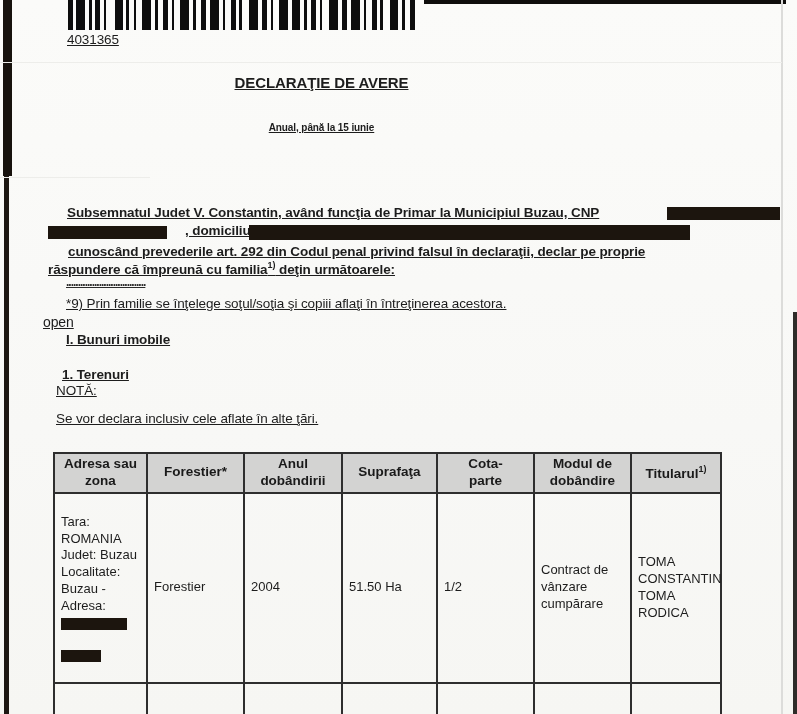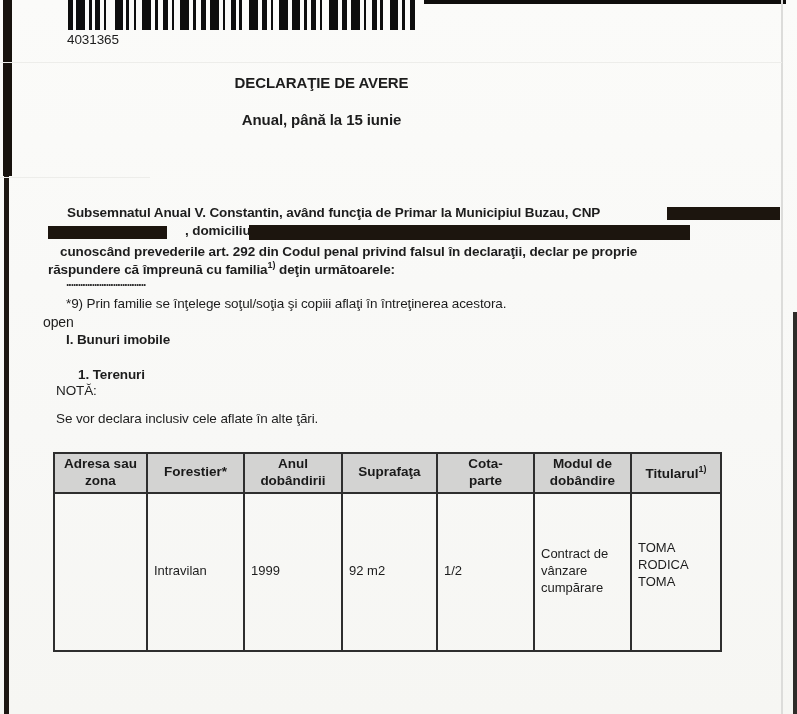--- a/index.html
+++ b/index.html
@@ -2,21 +2,21 @@
 <html><head>
 <meta charset="utf-8">
 <style>
   html,body{margin:0;padding:0;}
   body{
     width:797px;height:714px;overflow:hidden;position:relative;
     background:linear-gradient(180deg,#fbfbf9 0%,#f8f8f6 60%,#f6f6f3 100%);
     font-family:"Liberation Sans","DejaVu Sans",sans-serif;
     color:#1d1d1d;
   }
-  .abs{position:absolute;}
+  .abs{position:absolute;text-decoration:underline;}
   .bar{background:#1c150e;}
   .txt{font-size:13.5px;letter-spacing:-0.1px;line-height:1.2;white-space:nowrap;}
   .b{font-weight:bold;}
   .center{left:0;width:643px;text-align:center;}
   
   .edge-left-top{left:3px;top:0;width:9px;height:176px;background:#17120d;}
   .edge-left{left:4px;top:176px;width:5px;height:538px;background:#1d1712;}
   .edge-top-right{left:424px;top:0;width:362px;height:4px;background:#0f0e0c;}
   .edge-faint-v{left:781px;top:0;width:2px;height:714px;background:#dcdcda;}
   .edge-right-dark{left:793px;top:312px;width:4px;height:402px;background:#2e2c29;}
@@ -98,36 +98,36 @@
       <rect class="bcbar" x="304" y="0" width="5" height="30"></rect>
     <rect class="bcbar" x="312" y="0" width="3" height="30"></rect>
       <rect class="bcbar" x="322" y="0" width="8" height="30"></rect>
     <rect class="bcbar" x="334" y="0" width="3" height="30"></rect>
       <rect class="bcbar" x="342" y="0" width="5" height="30"></rect>
   </svg>
 </div>
 <div class="abs txt" style="left:67px;top:32px">4031365</div>
 
 <div class="abs center txt b" style="top:74px;font-size:15px">DECLARAŢIE DE AVERE</div>
-<div class="abs center txt b" style="top:111px;font-size:15px">Anual, până la 15 iunie</div>
+<div class="abs center txt b" style="top:122px;font-size:10px">Anual, până la 15 iunie</div>
 
-<div class="abs txt b" style="left:67px;top:205px">Subsemnatul Anual V. Constantin, având funcţia de Primar la Municipiul Buzau, CNP</div>
+<div class="abs txt b" style="left:67px;top:205px">Subsemnatul Judet V. Constantin, având funcţia de Primar la Municipiul Buzau, CNP</div>
 <div class="abs bar redact-cnp"></div>
 <div class="abs bar redact-id"></div>
 <div class="abs txt b" style="left:185px;top:223px">, domiciliul</div>
 <div class="abs bar redact-addr"></div>
-<div class="abs txt b" style="left:60px;top:244px">cunoscând prevederile art. 292 din Codul penal privind falsul în declaraţii, declar pe proprie</div>
+<div class="abs txt b" style="left:68px;top:244px">cunoscând prevederile art. 292 din Codul penal privind falsul în declaraţii, declar pe proprie</div>
 <div class="abs txt b" style="left:48px;top:260px"><span>răspundere că împreună cu familia</span><sup>1)</sup><span> deţin următoarele:</span></div>
 
 <div class="abs dots">..................................</div>
 <div class="abs txt" style="left:66px;top:296px">*9) Prin familie se înţelege soţul/soţia şi copiii aflaţi în întreţinerea acestora.</div>
 <div class="abs txt" style="left:43px;top:314px;font-size:14px">open</div>
 
 <div class="abs txt b" style="left:66px;top:332px">I. Bunuri imobile</div>
-<div class="abs txt b" style="left:78px;top:367px">1. Terenuri</div>
+<div class="abs txt b" style="left:62px;top:367px">1. Terenuri</div>
 <div class="abs txt" style="left:56px;top:383px">NOTĂ:</div>
 <div class="abs txt" style="left:56px;top:411px">Se vor declara inclusiv cele aflate în alte ţări.</div>
 
 <table class="decl">
   <colgroup>
     <col style="width:93px">
       <col style="width:97px">
       <col style="width:98px">
     <col style="width:95px">
       <col style="width:97px">
@@ -141,20 +141,43 @@
     <th>Forestier*</th>
     <th>Anul
 dobândirii</th>
     <th>Suprafaţa</th>
     <th>Cota-
 parte</th>
     <th>Modul de
 dobândire</th>
     <th><span>Titularul</span><sup>1)</sup></th>
   </tr>
+  <tr class="r1">
+    <td class="cell-address">
+      <span>Tara:
+ROMANIA
+Judet: Buzau
+Localitate:
+Buzau -
+Adresa:</span>
+      <div class="cell-redact w1"></div>
+      <div class="cell-redact w2"></div>
+    </td>
+    <td>Forestier</td>
+    <td>2004</td>
+    <td>51.50 Ha</td>
+    <td>1/2</td>
+    <td>Contract de
+vânzare
+cumpărare</td>
+    <td>TOMA
+CONSTANTIN
+TOMA
+RODICA</td>
+  </tr>
   <tr class="r2">
     <td class="cell-address">
       
     </td>
     <td>Intravilan</td>
     <td>1999</td>
     <td>92 m2</td>
     <td>1/2</td>
     <td>Contract de
 vânzare

